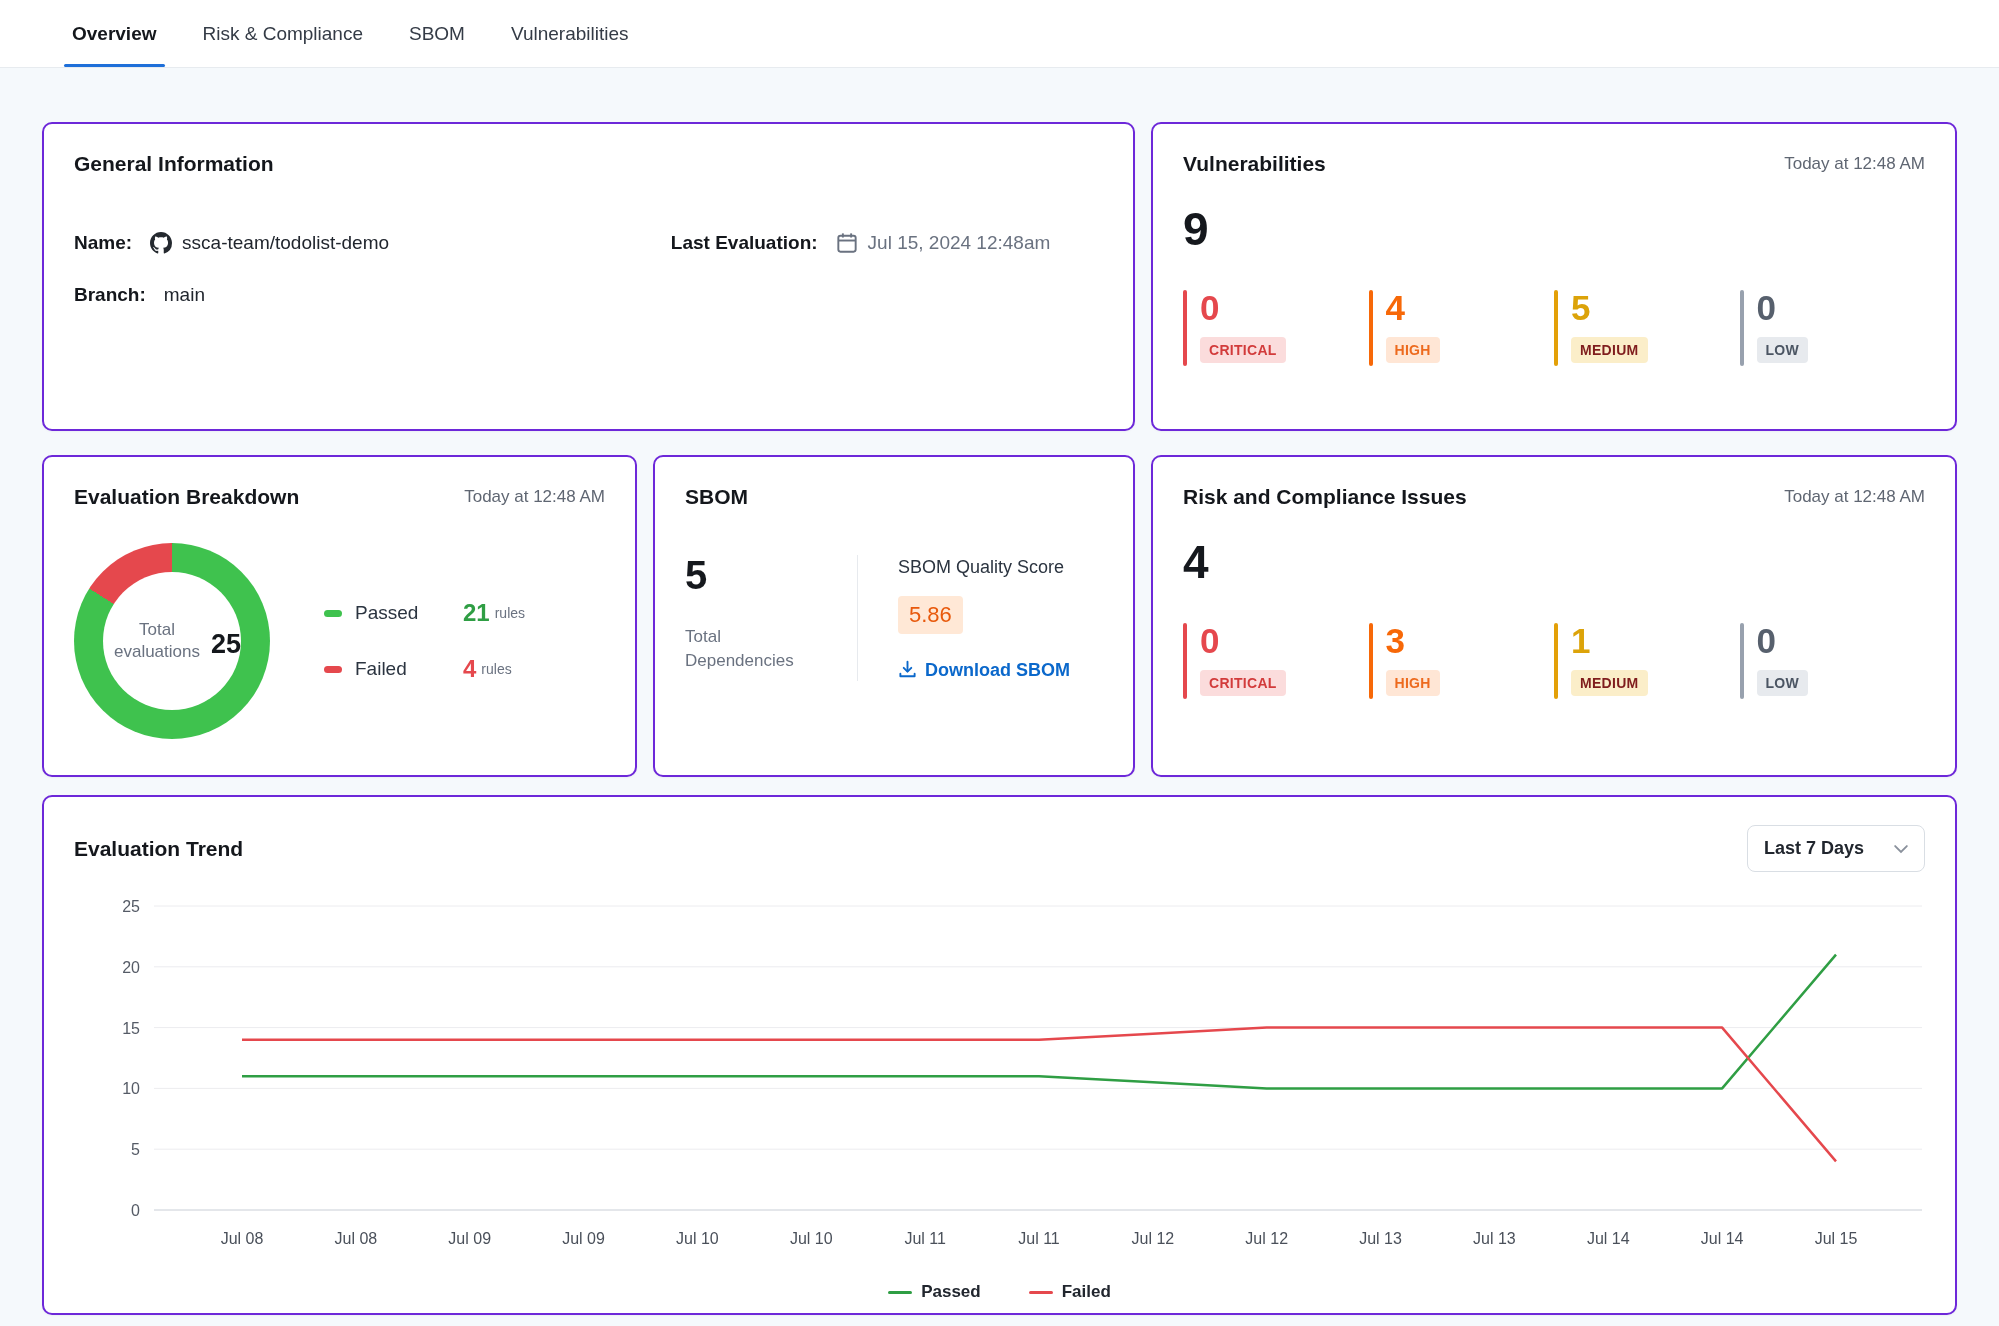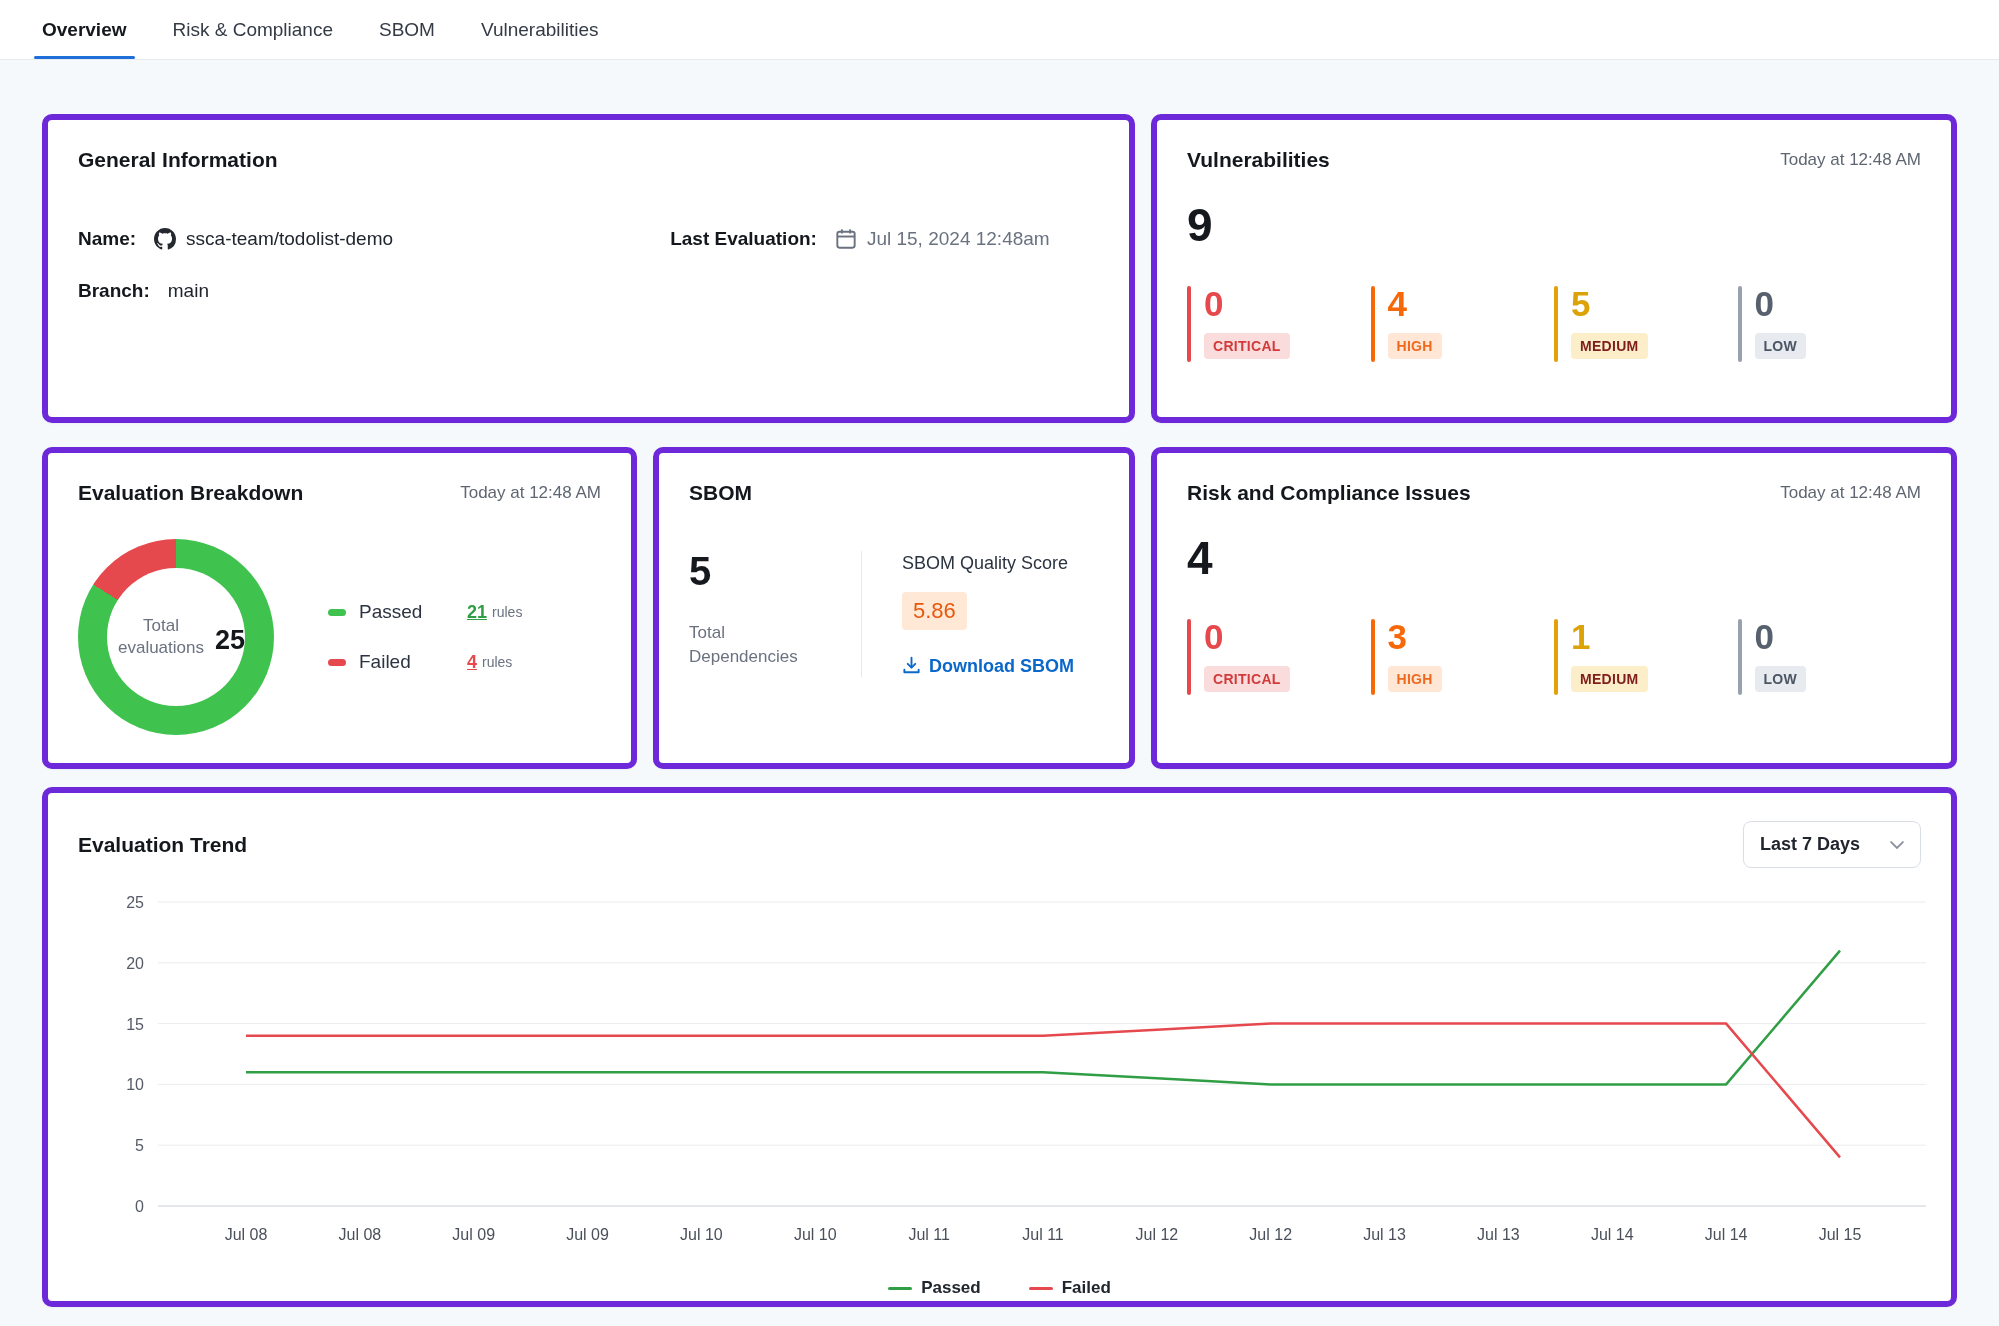--- a/index.html
+++ b/index.html
@@ -5,39 +5,39 @@
   * { box-sizing: border-box; margin: 0; padding: 0; }
   html,body { width: 1999px; height: 1326px; }
   body {
     font-family: "Liberation Sans", sans-serif;
     background: #f5f9fc;
     color: #15181d;
     overflow: hidden;
   }
   
   .topbar {
-    height: 60px; background: #ffffff; border-bottom: 1px solid #e7ebef;
-    display: flex; align-items: stretch; padding-left: 42px; gap: 46px;
+    height: 68px; background: #ffffff; border-bottom: 1px solid #e7ebef;
+    display: flex; align-items: stretch; padding-left: 72px; gap: 46px;
   }
   .tab {
     display: flex; align-items: center; font-size: 19px; color: #343b46;
     position: relative; cursor: pointer; font-weight: 500;
   }
   .tab.active { font-weight: 700; color: #14171c; }
   .tab.active::after {
     content: ""; position: absolute; left: -8px; right: -8px; bottom: 0;
     height: 3px; background: #1e6fd9; border-radius: 2px;
   }
   
   .content { padding: 54px 42px 0 42px; }
   .row { display: grid; gap: 16px; }
   .row1 { grid-template-columns: 1093px 806px; margin-bottom: 24px; }
   .row2 { grid-template-columns: 595px 482px 806px; margin-bottom: 18px; }
   .card {
-    background: #ffffff; border: 6px solid #6d28d9; border-radius: 10px;
+    background: #ffffff; border: 2px solid #6d28d9; border-radius: 10px;
     box-shadow: 0 1px 2px rgba(16,24,40,.04); padding: 28px 30px;
   }
   .h309 { height: 309px; }
   .h322 { height: 322px; }
   .h520 { height: 520px; }
   .card-head { display: flex; justify-content: space-between; align-items: flex-start; }
   .card-title { font-size: 21px; font-weight: 700; color: #14171c; }
   .timestamp { font-size: 17px; color: #5f6672; padding-top: 2px; }
   
   .gi-grid {
@@ -80,21 +80,21 @@
     text-align: center;
   }
   .donut-label { font-size: 17px; color: #6a7280; line-height: 1.3; width: 110px; }
   .donut-total { font-size: 27px; font-weight: 700; margin-top: 6px; color: #14171c; }
   .bd-legend { margin-left: 54px; display: flex; flex-direction: column; gap: 28px; }
   .lg-row { display: flex; align-items: center; }
   .lg-pill { width: 18px; height: 7px; border-radius: 4px; }
   .lg-pill.green { background: #3fc24e; }
   .lg-pill.red { background: #e5484d; }
   .lg-label { margin-left: 13px; width: 108px; font-size: 19px; color: #2b3440; }
-  .lg-count { font-size: 18px; font-weight: 700; text-decoration: underline; }
+  .lg-count { font-size: 24px; font-weight: 700; }
   .lg-count.green { color: #2f9e44; }
   .lg-count.red { color: #e5484d; }
   .lg-unit { font-size: 14px; color: #6a7280; margin-left: 5px; }
   
   .sbom-body { display: flex; margin-top: 46px; }
   .sbom-left { width: 172px; }
   .sbom-total { font-size: 40px; font-weight: 700; line-height: 1; }
   .sbom-total-label { margin-top: 30px; font-size: 17px; color: #6a7280; width: 120px; line-height: 1.4; }
   .sbom-divider { width: 1px; background: #e7eaee; height: 126px; margin-right: 40px; }
   .sbom-right { padding-top: 2px; }

